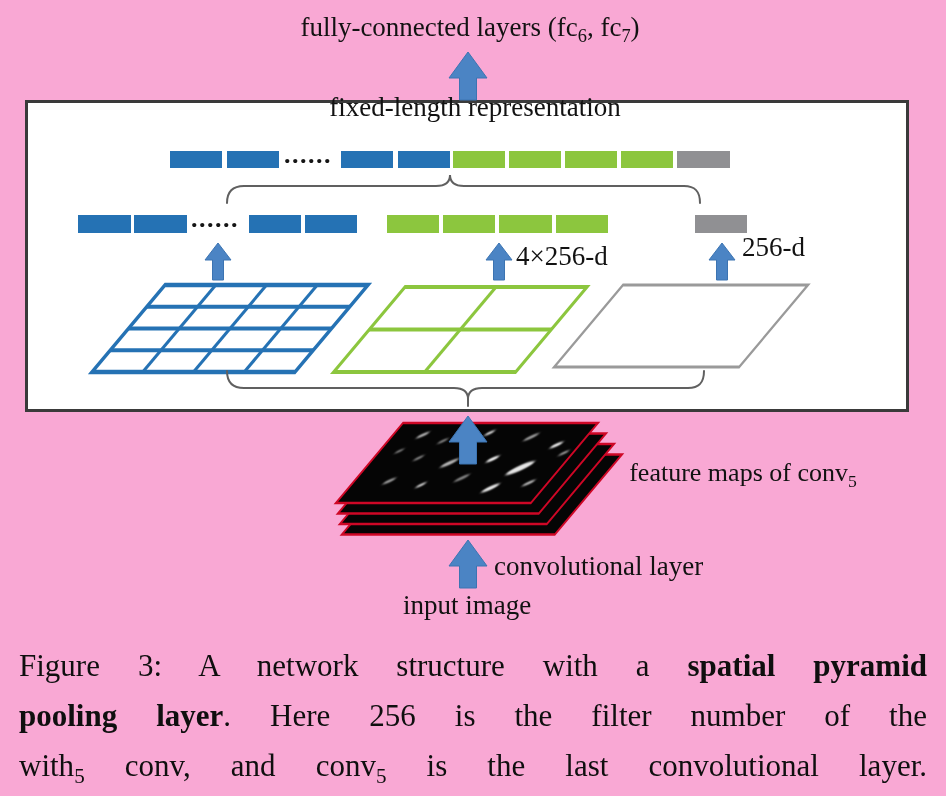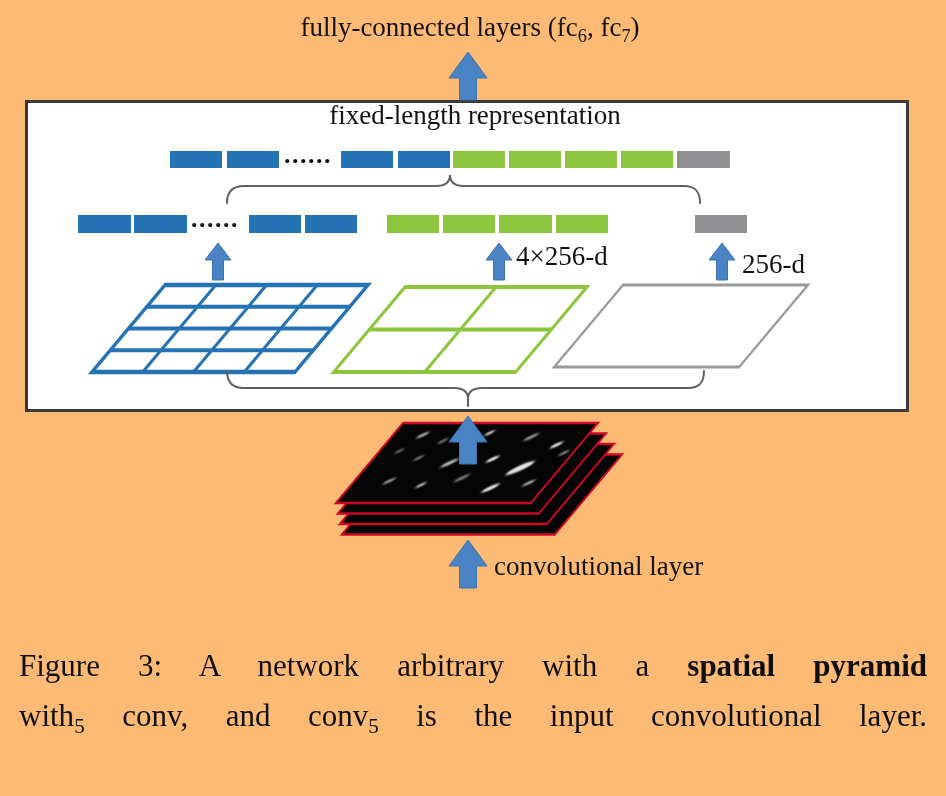--- a/index.html
+++ b/index.html
@@ -1,16 +1,16 @@
 <!DOCTYPE html>
 <html><head>
 <meta charset="utf-8">
 <style>
   html,body{margin:0;padding:0;background:#fff;}
-  .page{position:relative;width:946px;height:796px;background:#fdba74;overflow:hidden;
+  .page{position:relative;width:946px;height:796px;background:#f9a8d4;overflow:hidden;
         font-family:"Liberation Serif","DejaVu Serif",serif;color:#111;}
   .lbl{position:absolute;font-size:27px;white-space:nowrap;color:#121212;}
   .center{text-align:center;}
   sub{font-size:0.68em;}
   .spp-box{position:absolute;left:25px;top:100px;width:884px;height:312px;
            border:3px solid #3a3a3a;box-sizing:border-box;background:#fff;}
   .seg{position:absolute;height:17px;}
   .seg.blue{background:#2572B4;}
   .seg.green{background:#8CC63E;}
   .seg.gray{background:#909093;}
@@ -25,21 +25,21 @@
 </style>
 </head>
 <body>
 
 <div class="page">
 
   <div class="lbl center" style="left:250px;top:12px;width:440px;"><span>fully-connected layers (fc</span><sub>6</sub><span>, fc</span><sub>7</sub><span>)</span></div>
 
   <div class="spp-box"></div>
 
-  <div class="lbl center" style="left:255px;top:100px;width:440px;">fixed-length representation</div>
+  <div class="lbl center" style="left:255px;top:92px;width:440px;">fixed-length representation</div>
 
   <div>
     <div class="seg blue" style="left:170px;top:151px;width:52px;"></div>
     <div class="seg blue" style="left:227px;top:151px;width:52px;"></div>
     <div class="dots" style="left:284px;top:140px;">......</div>
     <div class="seg blue" style="left:341px;top:151px;width:52px;"></div>
     <div class="seg blue" style="left:398px;top:151px;width:52px;"></div>
     <div class="seg green" style="left:453px;top:151px;width:52px;"></div>
     <div class="seg green" style="left:509px;top:151px;width:52px;"></div>
     <div class="seg green" style="left:565px;top:151px;width:52px;"></div>
@@ -54,27 +54,29 @@
     <div class="seg blue" style="left:249px;top:215px;width:52px;height:18px;"></div>
     <div class="seg blue" style="left:305px;top:215px;width:52px;height:18px;"></div>
     <div class="seg green" style="left:387px;top:215px;width:52px;height:18px;"></div>
     <div class="seg green" style="left:443px;top:215px;width:52px;height:18px;"></div>
     <div class="seg green" style="left:499px;top:215px;width:53px;height:18px;"></div>
     <div class="seg green" style="left:556px;top:215px;width:52px;height:18px;"></div>
     <div class="seg gray" style="left:695px;top:215px;width:52px;height:18px;"></div>
   </div>
 
   <div class="lbl" style="left:516px;top:241px;">4×256-d</div>
-  <div class="lbl" style="left:742px;top:249px;">256-d</div>
+  <div class="lbl" style="left:742px;top:232px;">256-d</div>
 
 
   <div class="fm-label">
+    <div><span>feature maps of conv</span><sub>5</sub></div>
   </div>
 
   <div class="lbl" style="left:494px;top:551px;">convolutional layer</div>
+  <div class="lbl" style="left:403px;top:590px;">input image</div>
 
   <svg class="overlay" width="946" height="796" viewBox="0 0 946 796">
     <defs>
       <filter id="blur1" x="-50%" y="-50%" width="200%" height="200%">
         <feGaussianBlur stdDeviation="1.1"></feGaussianBlur>
       </filter>
     </defs>
 
     <g transform="translate(165,285) skewX(-40)">
       <rect x="0" y="0" width="203" height="87" fill="#ffffff" stroke="#2572B4" stroke-width="4.5"></rect>
@@ -132,17 +134,18 @@
 
     <polygon points="449,78 459.5,78 459.5,100 476.5,100 476.5,78 487,78 468,52" fill="#4B84C4" stroke="#3C74B2" stroke-width="1"></polygon>
     <polygon points="449,442 459.5,442 459.5,464 476.5,464 476.5,442 487,442 468,416" fill="#4B84C4" stroke="#3C74B2" stroke-width="1"></polygon>
     <polygon points="449,566 459.5,566 459.5,588 476.5,588 476.5,566 487,566 468,540" fill="#4B84C4" stroke="#3C74B2" stroke-width="1"></polygon>
     <polygon points="205,260 212.5,260 212.5,280 223.5,280 223.5,260 231,260 218,243" fill="#4B84C4" stroke="#3C74B2" stroke-width="1"></polygon>
     <polygon points="486,260 493.5,260 493.5,280 504.5,280 504.5,260 512,260 499,243" fill="#4B84C4" stroke="#3C74B2" stroke-width="1"></polygon>
     <polygon points="709,260 716.5,260 716.5,280 727.5,280 727.5,260 735,260 722,243" fill="#4B84C4" stroke="#3C74B2" stroke-width="1"></polygon>
   </svg>
 
   <div class="caption">
-    <div class="cap-line"><span>Figure 3: A network arbitrary with a </span><b>spatial pyramid</b></div>
-    <div class="cap-line"><span>with</span><sub>5</sub><span> conv, and conv</span><sub>5</sub><span> is the input convolutional layer.</span></div>
+    <div class="cap-line"><span>Figure 3: A network structure with a </span><b>spatial pyramid</b></div>
+    <div class="cap-line"><b>pooling layer</b><span>. Here 256 is the filter number of the</span></div>
+    <div class="cap-line"><span>with</span><sub>5</sub><span> conv, and conv</span><sub>5</sub><span> is the last convolutional layer.</span></div>
   </div>
 
 </div>
 
 </body></html>

